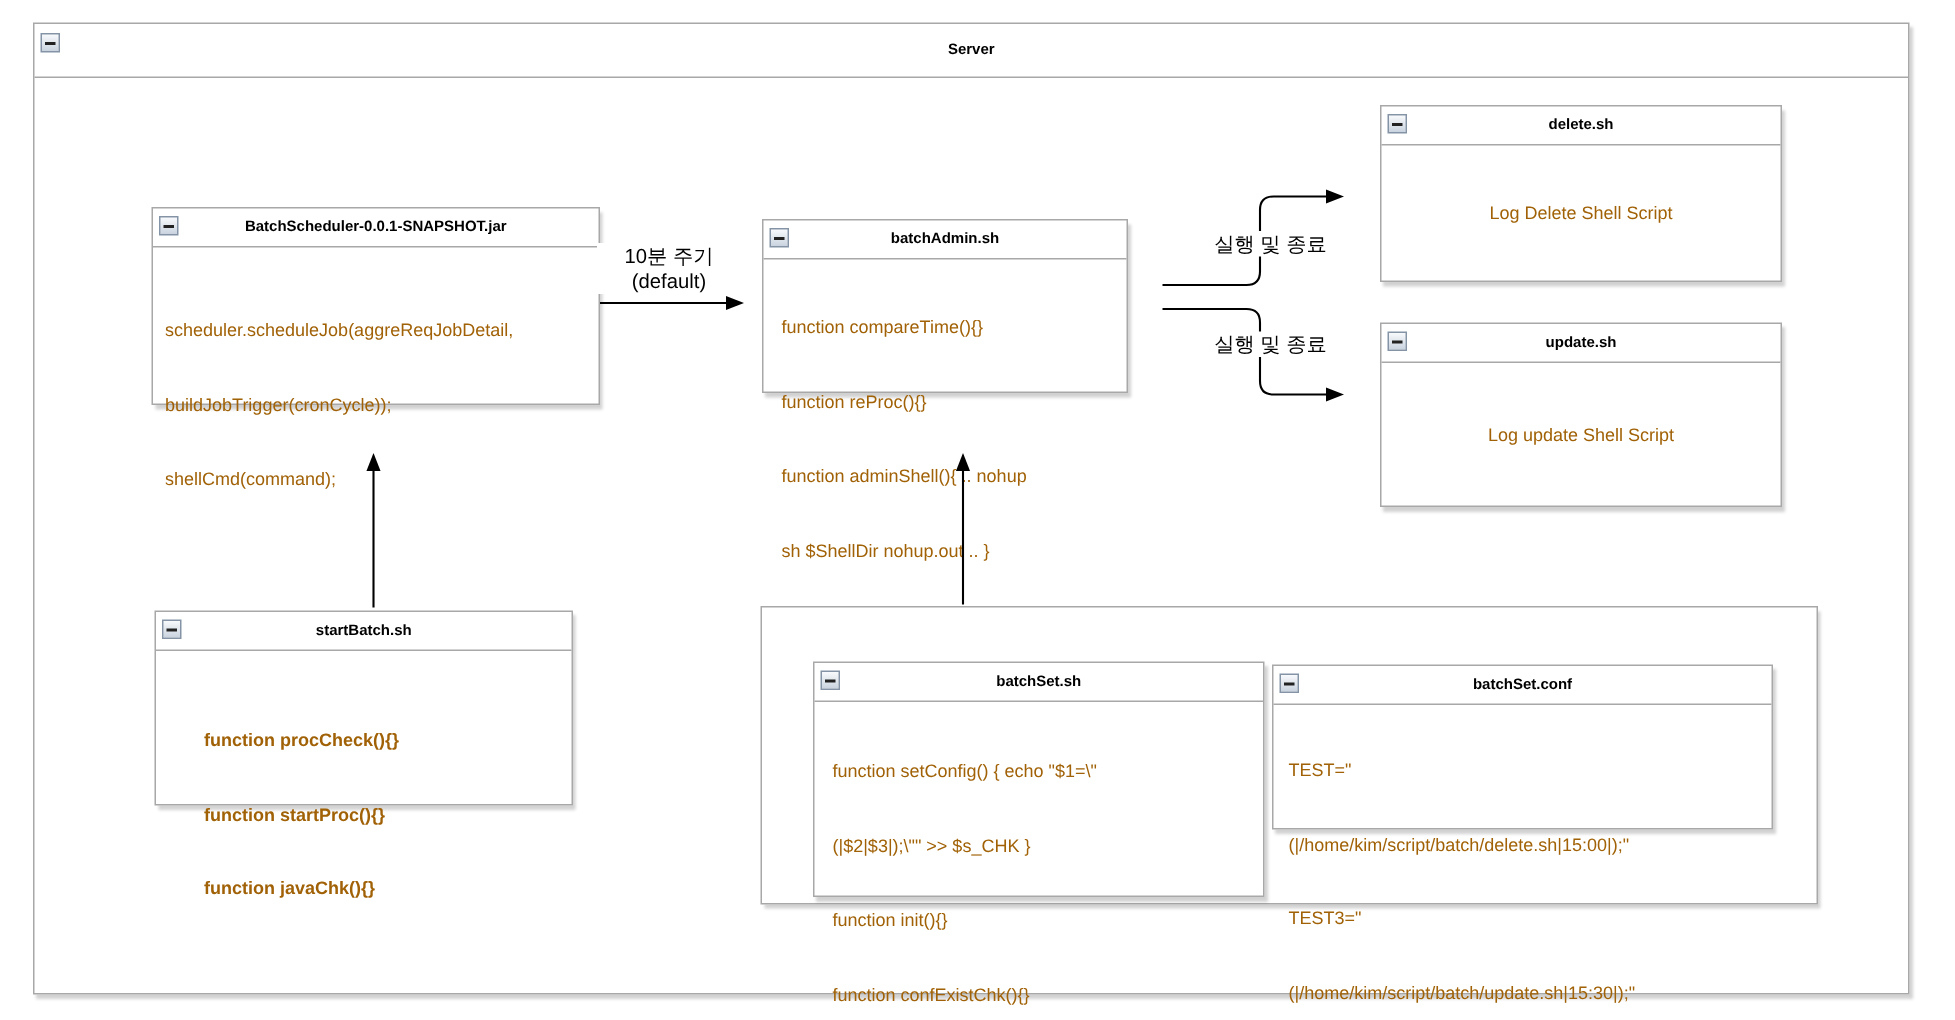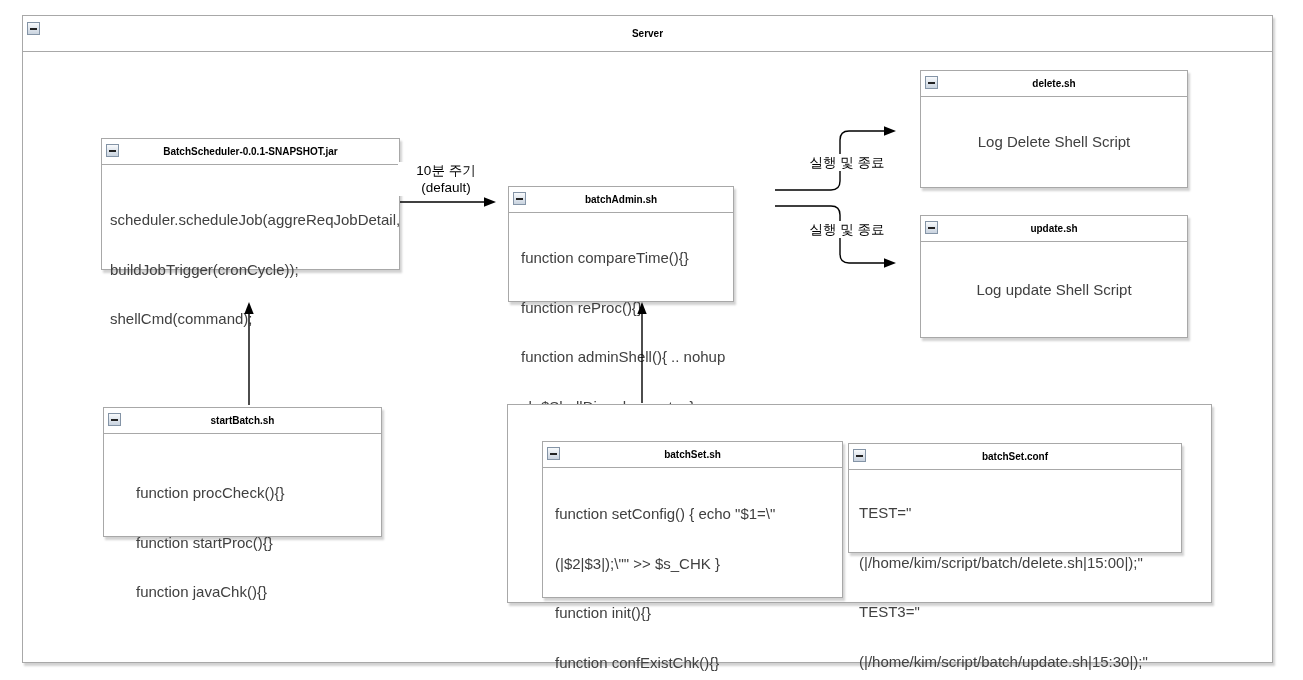--- a/index.html
+++ b/index.html
@@ -18,21 +18,21 @@
   }
   .titlebar.small { height:25px;text-align:right; }
   .titlebar.big { height:35px; }
   .collapse {
     position:absolute; left:4px; top:5px; width:13px; height:13px;
     border:1px solid #8494a6; box-sizing:border-box;
     background:linear-gradient(#f8fafc,#c9d3df);
     display:flex; align-items:center; justify-content:center;
   }
   .collapse::after { content:""; width:7px; height:2px; background:#222; }
-  .body { font-size:15px; line-height:16.5px; color:#404040; }
+  .body { font-size:12px; line-height:16.5px; color:#a16207; }
   .code  { white-space:pre; }
   .center-body { display:flex; align-items:center; justify-content:center; }
   .edge-label {
     position:absolute; z-index:3; background:#ffffff; text-align:center;
     font-size:13.5px; line-height:17px; color:#000; padding:0 2px;
   }
   svg.wires { position:absolute; left:0; top:0; z-index:2; pointer-events:none; }
 </style>
 </head>
 <body>
@@ -51,21 +51,21 @@
       <span class="collapse"></span>
       <span>BatchScheduler-0.0.1-SNAPSHOT.jar</span>
     </div>
     <div class="body code" style="padding:14px 0 0 8px;">
       <div>scheduler.scheduleJob(aggreReqJobDetail,</div>
       <div>buildJobTrigger(cronCycle));</div>
       <div>shellCmd(command);</div>
     </div>
   </div>
 
-  <div class="frame" style="left:508px; top:146px; width:226px; height:116px;margin-top:40px;">
+  <div class="frame" style="left:508px; top:146px; width:244px; height:116px;">
     <div class="titlebar small">
       <span class="collapse"></span>
       <span>batchAdmin.sh</span>
     </div>
     <div class="body code" style="padding:4px 0 0 12px;">
       <div>function compareTime(){}</div>
       <div>function reProc(){}</div>
       <div>function adminShell(){ .. nohup</div>
       <div>sh $ShellDir nohup.out .. }</div>
       <div>..</div>
@@ -90,21 +90,21 @@
     <div class="body center-body" style="height:96px;">
       <span>Log update Shell Script</span>
     </div>
   </div>
 
   <div class="frame" style="left:103px; top:407px; width:279px; height:130px;">
     <div class="titlebar small">
       <span class="collapse"></span>
       <span>startBatch.sh</span>
     </div>
-    <div class="body code" style="padding:18px 0 0 32px;">
+    <div class="body code" style="padding:18px 0 0 32px;font-weight:bold;">
       <div>function procCheck(){}</div>
       <div>function startProc(){}</div>
       <div>function javaChk(){}</div>
     </div>
   </div>
 
   <div class="frame" style="left:507px; top:404px; width:705px; height:199px;"></div>
 
   <div class="frame" style="left:542px; top:441px; width:301px; height:157px; z-index:2;">
     <div class="titlebar small">

